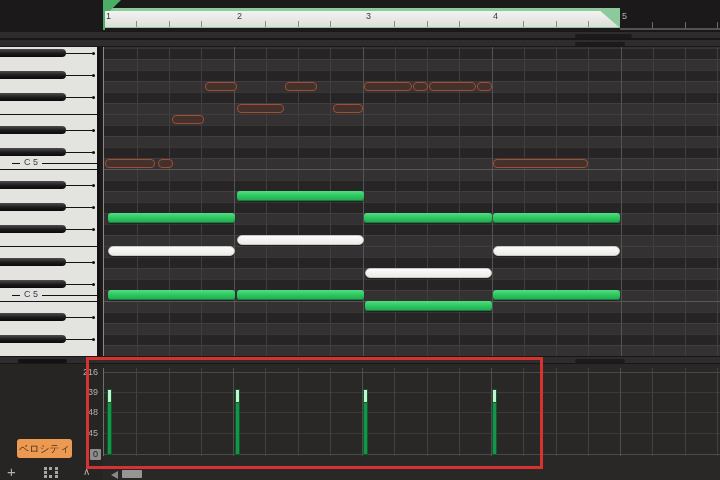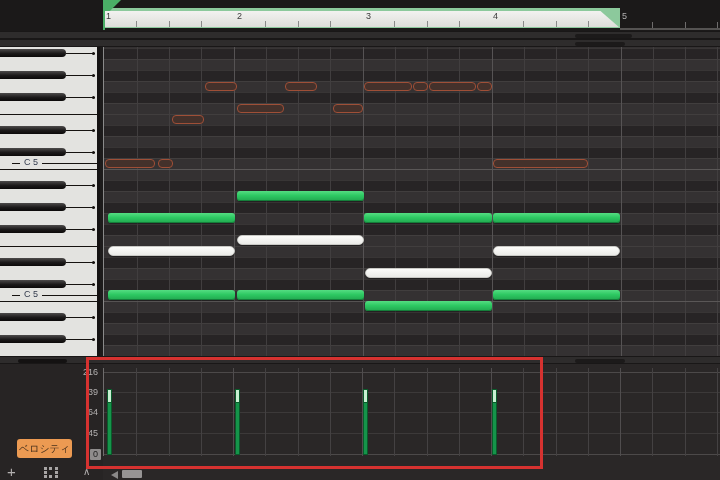--- a/index.html
+++ b/index.html
@@ -239,21 +239,21 @@
   </div>
 
   <div class="abs" id="velocity">
     <div class="abs" id="vel-left"></div>
     <div class="abs" id="vel-grid">
         <div class="abs vel-hline edge" style="top: 8px;"></div>
         <div class="abs vel-label" style="top: 3px;">216</div>
         <div class="abs vel-hline" style="top: 28px;"></div>
         <div class="abs vel-label" style="top: 23px;">39</div>
         <div class="abs vel-hline" style="top: 48px;"></div>
-        <div class="abs vel-label" style="top: 43px;">64</div>
+        <div class="abs vel-label" style="top: 43px;">48</div>
         <div class="abs vel-hline" style="top: 69px;"></div>
         <div class="abs vel-label" style="top: 64px;">45</div>
         <div class="abs vel-hline edge" style="top: 90px;"></div>
         <div class="abs vel-label boxed" style="top: 85px;">0</div>
         <div class="abs vel-vline" style="left: 136px;"></div>
         <div class="abs vel-vline" style="left: 169px;"></div>
         <div class="abs vel-vline" style="left: 201px;"></div>
         <div class="abs vel-vline measure" style="left: 233px;"></div>
         <div class="abs vel-vline" style="left: 265px;"></div>
         <div class="abs vel-vline" style="left: 298px;"></div>

